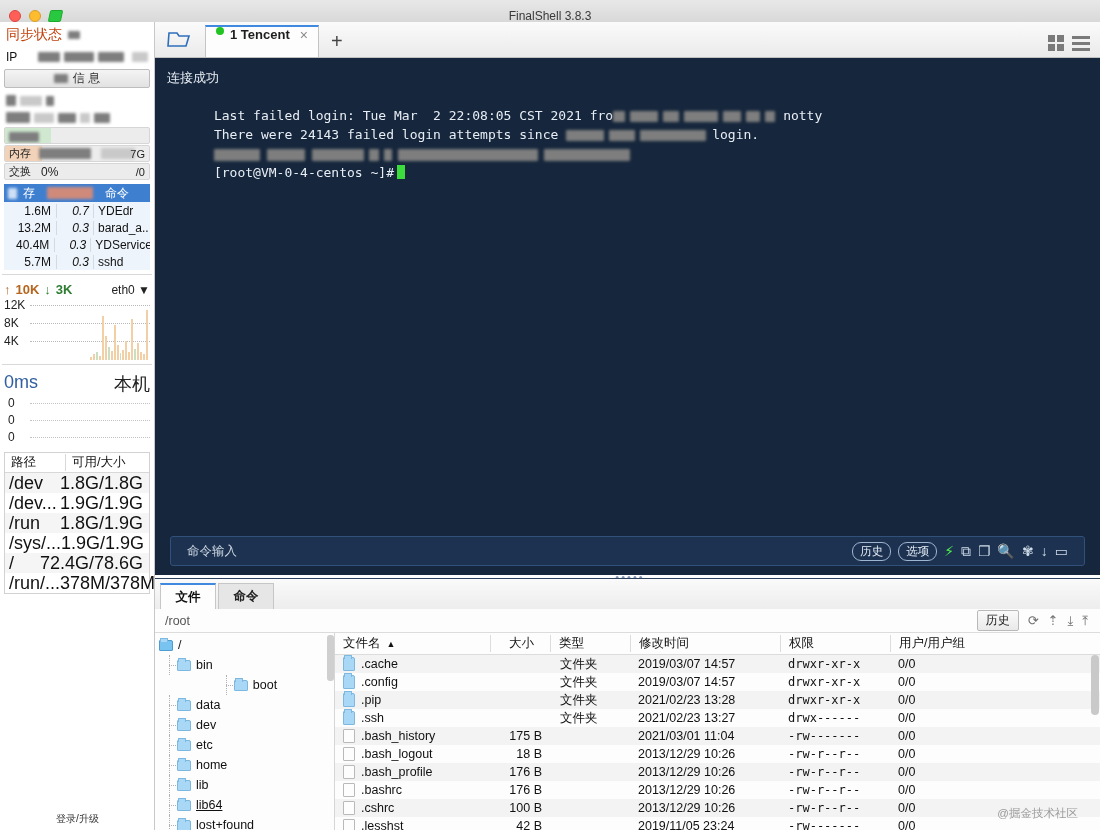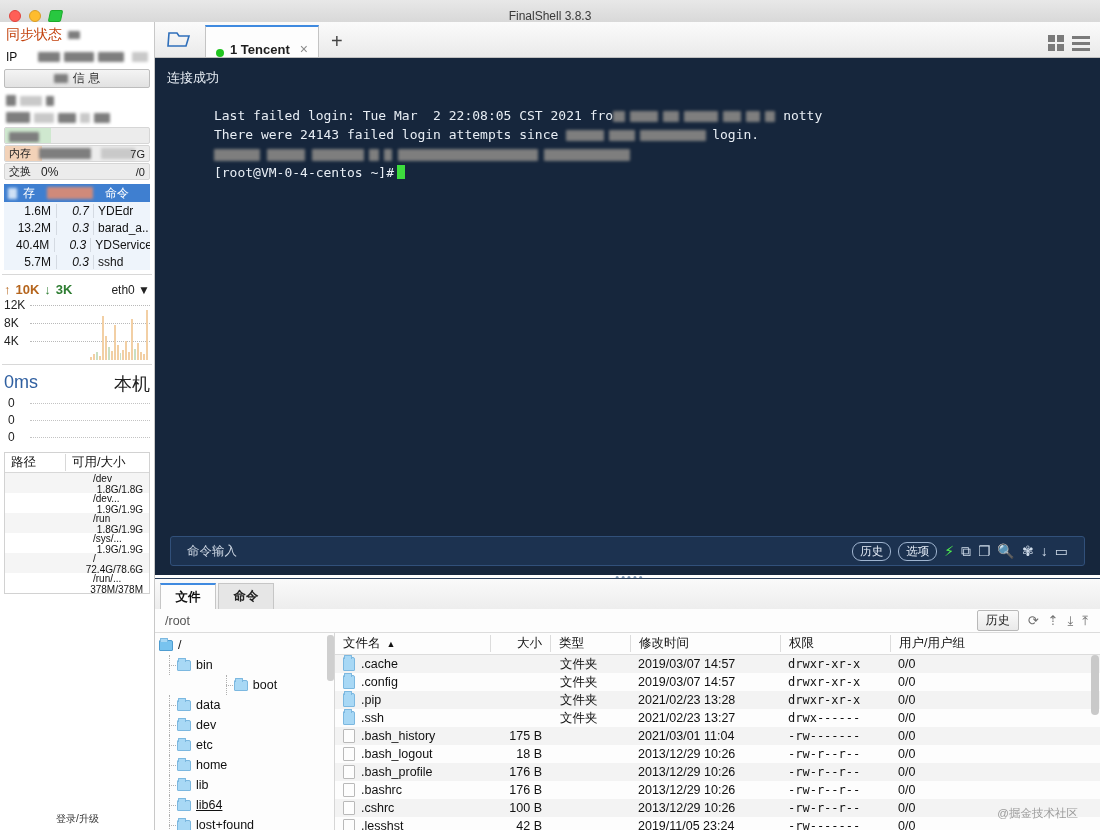--- a/index.html
+++ b/index.html
@@ -98,39 +98,39 @@
   .lat .gl { position:absolute; left:26px; right:0; border-top:1px dotted #c3c3c3; }
 
   .sep { height:1px; background:#d8d8d8; margin:4px 2px; }
 
   
   .disk { margin:4px 4px; border:1px solid #d2d2d2; }
   .disk-head { display:flex; height:20px; align-items:center; font-size:12.5px; color:#111;
                border-bottom:1px solid #d8d8d8; }
   .disk-head .a { width:60px; padding-left:6px; }
   .disk-head .b { padding-left:6px; border-left:1px solid #d8d8d8; flex:1; }
-  .disk-row { display:flex; height:20px; align-items:flex-end; font-size:10px; color:#111;flex-direction:column; }
+  .disk-row { display:flex; height:20px; align-items:center; font-size:18px; color:#111; }
   .disk-row:nth-child(even) { background:#f5f5f5; }
   .disk-row .a { width:60px; padding-left:4px; }
   .disk-row .b { flex:1; text-align:right; padding-right:6px; }
 
   .login-btn { position:absolute; bottom:4px; left:0; width:155px; text-align:center;
                font-size:10px; color:#333; }
 
   
   .tabbar {
     position:absolute; left:155px; top:22px; width:945px; height:36px;
     background:linear-gradient(to bottom,#fbfbfb,#eaeaea);
     border-bottom:1px solid #c0c0c0; display:flex; align-items:flex-end;
   }
   .folder-btn { width:50px; height:36px; display:flex; align-items:center; justify-content:center; }
   .tab {
     height:32px; min-width:110px; background:#fdfdfd;
     border:1px solid #c4c4c4; border-bottom:none; border-top:2px solid #3f8ae0;
-    display:flex; align-items:flex-end; gap:6px; padding:0 10px;
+    display:flex; align-items:flex-start; gap:6px; padding:0 10px;
     font-size:13px; font-weight:bold; color:#1e1e1e;
   }
   .tab .live { width:8px; height:8px; border-radius:50%; background:#21c421; }
   .tab .x { color:#8b8b8b; font-size:14px; margin-left:4px; font-weight:normal; }
   .plus { font-size:20px; color:#444; padding:0 12px 4px 12px; }
   .tb-right { margin-left:auto; display:flex; align-items:center; gap:8px; padding:0 10px 6px 0; }
   .grid-ico { display:grid; grid-template-columns:7px 7px; grid-template-rows:7px 7px; gap:2px; }
   .grid-ico span { background:#7a7a7a; display:block; }
   .ham { display:flex; flex-direction:column; gap:3px; }
   .ham span { width:18px; height:3px; background:#7a7a7a; display:block; }
@@ -543,21 +543,21 @@
         </div>
         <div class="tscroll"></div>
       </div>
 
       <div class="flist">
         <div class="fhead">
           <div class="col-name">
             <span>文件名</span>
             <span style="margin-left:6px;font-size:9px;">▲</span>
           </div>
-          <div class="col-size" style="text-align:right;padding-left:10px;">大小</div>
+          <div class="col-size" style="text-align:center;padding-left:10px;">大小</div>
           <div class="col-type">类型</div>
           <div class="col-time">修改时间</div>
           <div class="col-perm" style="font-family:'Liberation Sans',sans-serif;font-size:12.5px;">权限</div>
           <div class="col-user">用户/用户组</div>
         </div>
 
         <div class="frow">
           <span class="col-name">
               <span class="fico fldr"></span>
             <span>.cache</span>

